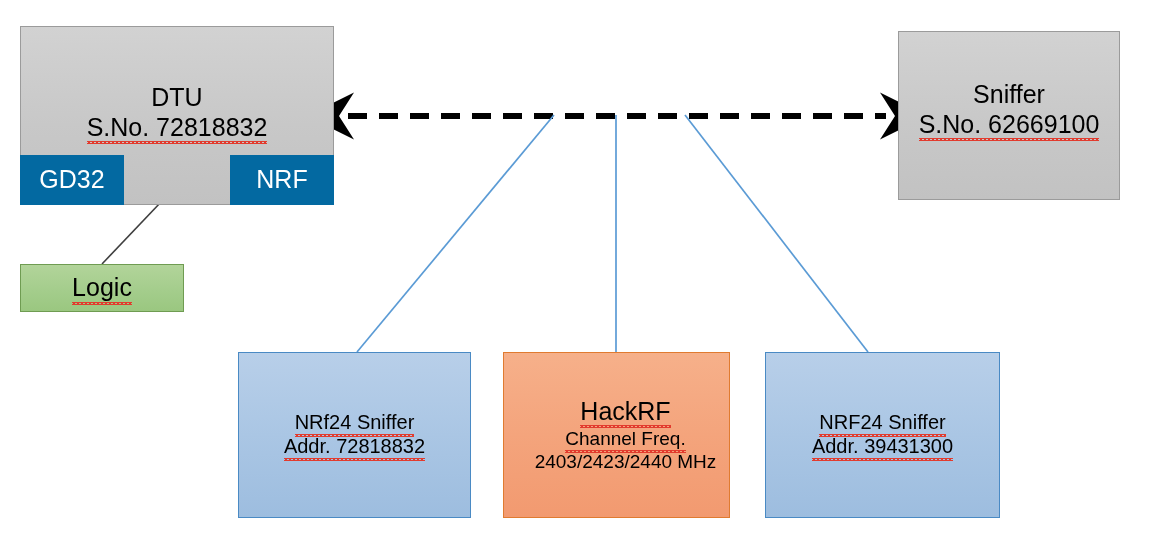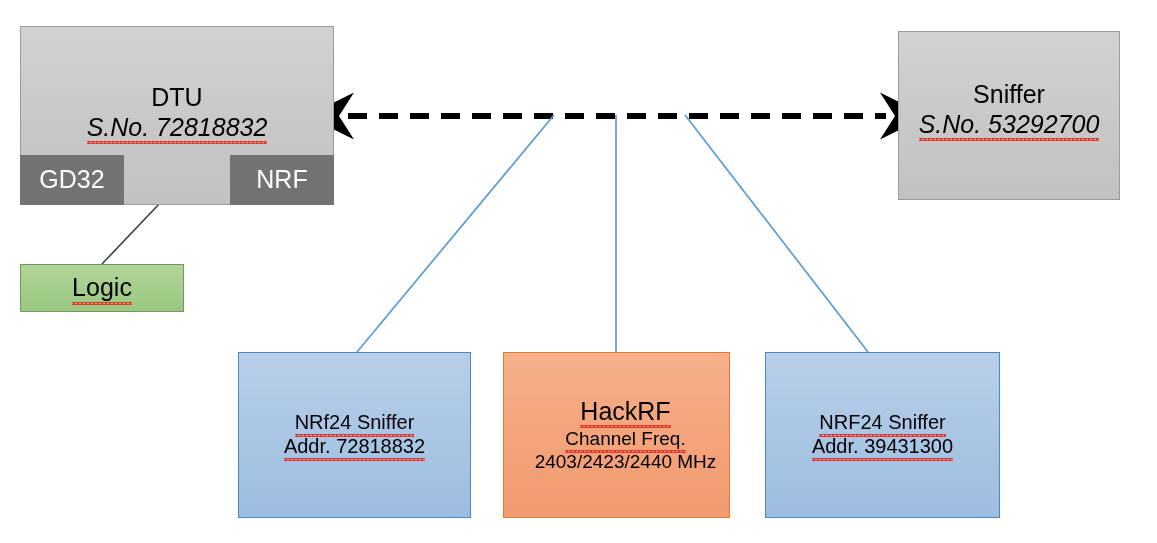--- a/index.html
+++ b/index.html
@@ -38,42 +38,42 @@
   #dtu-box {
     left: 20px; top: 26px; width: 314px; height: 179px;
     justify-content: flex-start;
     padding-top: 56px;
   }
   #inverter-box {
     left: 898px; top: 31px; width: 222px; height: 169px;
     justify-content: flex-start;
     padding-top: 48px;
   }
-  .device-line2 { white-space: nowrap; font-style: italic; }
+  .device-line2 { white-space: nowrap; }
 
   
   .squiggle {
     position: relative;
     display: inline-block;
   }
   .squiggle::after {
     content: "";
     position: absolute;
     left: 0; right: 0; bottom: -2px;
     height: 3px;
     background-image:
       linear-gradient(45deg, transparent 40%, #e23b2e 40%, #e23b2e 60%, transparent 60%),
       linear-gradient(-45deg, transparent 40%, #e23b2e 40%, #e23b2e 60%, transparent 60%);
     background-size: 4px 3px;
     background-repeat: repeat-x;
   }
 
   
   .chip-box {
-    background: #737373;
+    background: #0369a1;
     color: #ffffff;
     font-size: 25px;
     border: none;
     align-items: center;
     justify-content: center;
   }
   #gd32-box { left: 20px; top: 155px; width: 104px; height: 50px; }
   #nrf-box  { left: 230px; top: 155px; width: 104px; height: 50px; }
 
   
@@ -163,21 +163,21 @@
 
   <div id="logic-box" class="box">
     <div>
       <span class="squiggle">Logic</span>
     </div>
   </div>
 
   <div id="inverter-box" class="box device-box">
     <div>Sniffer</div>
     <div class="device-line2">
-      <span class="squiggle">S.No. 53292700</span>
+      <span class="squiggle">S.No. 62669100</span>
     </div>
   </div>
 
   <div id="sniffer-left" class="box sniffer-box">
     <div>
       <span class="squiggle">NRf24 Sniffer</span>
     </div>
     <div>
       <span class="squiggle">Addr. 72818832</span>
     </div>

